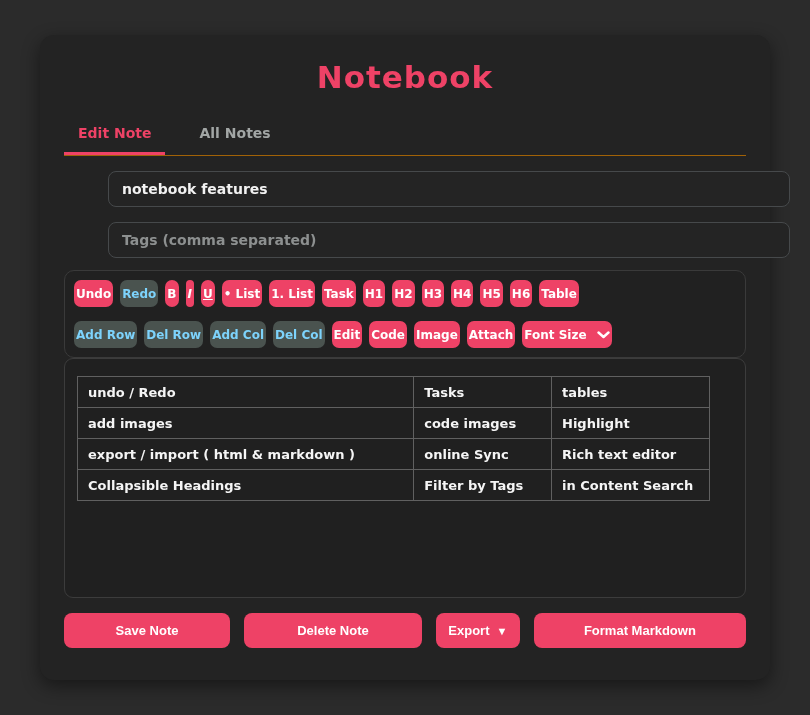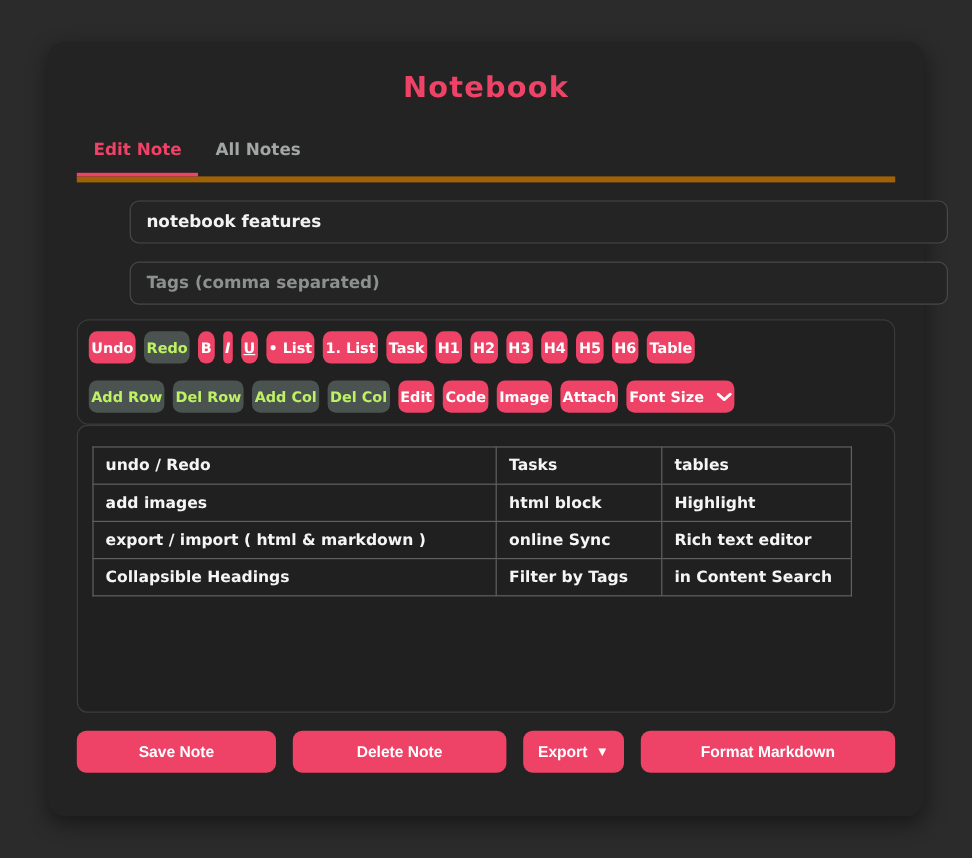--- a/index.html
+++ b/index.html
@@ -15,30 +15,30 @@
     margin: 35px auto 0 auto;
     background: #232323;
     border-radius: 14px;
     box-shadow: 0 6px 18px rgba(0,0,0,0.45);
     padding: 20px 24px 24px 24px;
     position: relative;
   }
   .app-title {
     text-align: center;
     color: #ee4266;
-    font-size: 24px;
+    font-size: 31px;
     font-weight: 800;
     letter-spacing: 1px;
     margin: 4px 0 22px 0;
   }
   
   .tabs {
     display: flex;
-    gap: 0;
-    border-bottom: 5px solid #a16207;
+    gap: 20px;
+    border-bottom: 1px solid #a16207;
   }
   .tab {
     background: transparent;
     border: none;
     font-family: inherit;
     font-weight: 700;
     font-size: 14px;
     padding: 8px 14px 11px 14px;
     cursor: pointer;
     color: #a2a6a5;
@@ -85,21 +85,21 @@
     padding: 0 2px;
     font-family: inherit;
     font-size: 12px;
     font-weight: 800;
     cursor: pointer;
     display: inline-flex;
     align-items: center;
     gap: 10px;
     white-space: nowrap;
   }
-  .tb.gray { background: #4a534f; color: #bef264; cursor: default; }
+  .tb.gray { background: #4a534f; color: #7dd3fc; cursor: default; }
   .tb.italic span { font-style: italic; }
   .tb.underline span { text-decoration: underline; }
   .chev { display: inline-flex; align-items: center; }
   
   .editor {
     height: 240px;
     border: 1px solid #3c3c3c;
     border-radius: 9px;
     background: #202020;
     padding: 17px 12px;
@@ -258,21 +258,21 @@
           <col class="c3">
         </colgroup>
       <tbody>
         <tr>
           <td>undo / Redo</td>
           <td>Tasks</td>
           <td>tables</td>
         </tr>
         <tr>
           <td>add images</td>
-          <td>html block</td>
+          <td>code images</td>
           <td>Highlight</td>
         </tr>
         <tr>
           <td>export / import ( html &amp; markdown )</td>
           <td>online Sync</td>
           <td>Rich text editor</td>
         </tr>
         <tr>
           <td>Collapsible Headings</td>
           <td>Filter by Tags</td>

